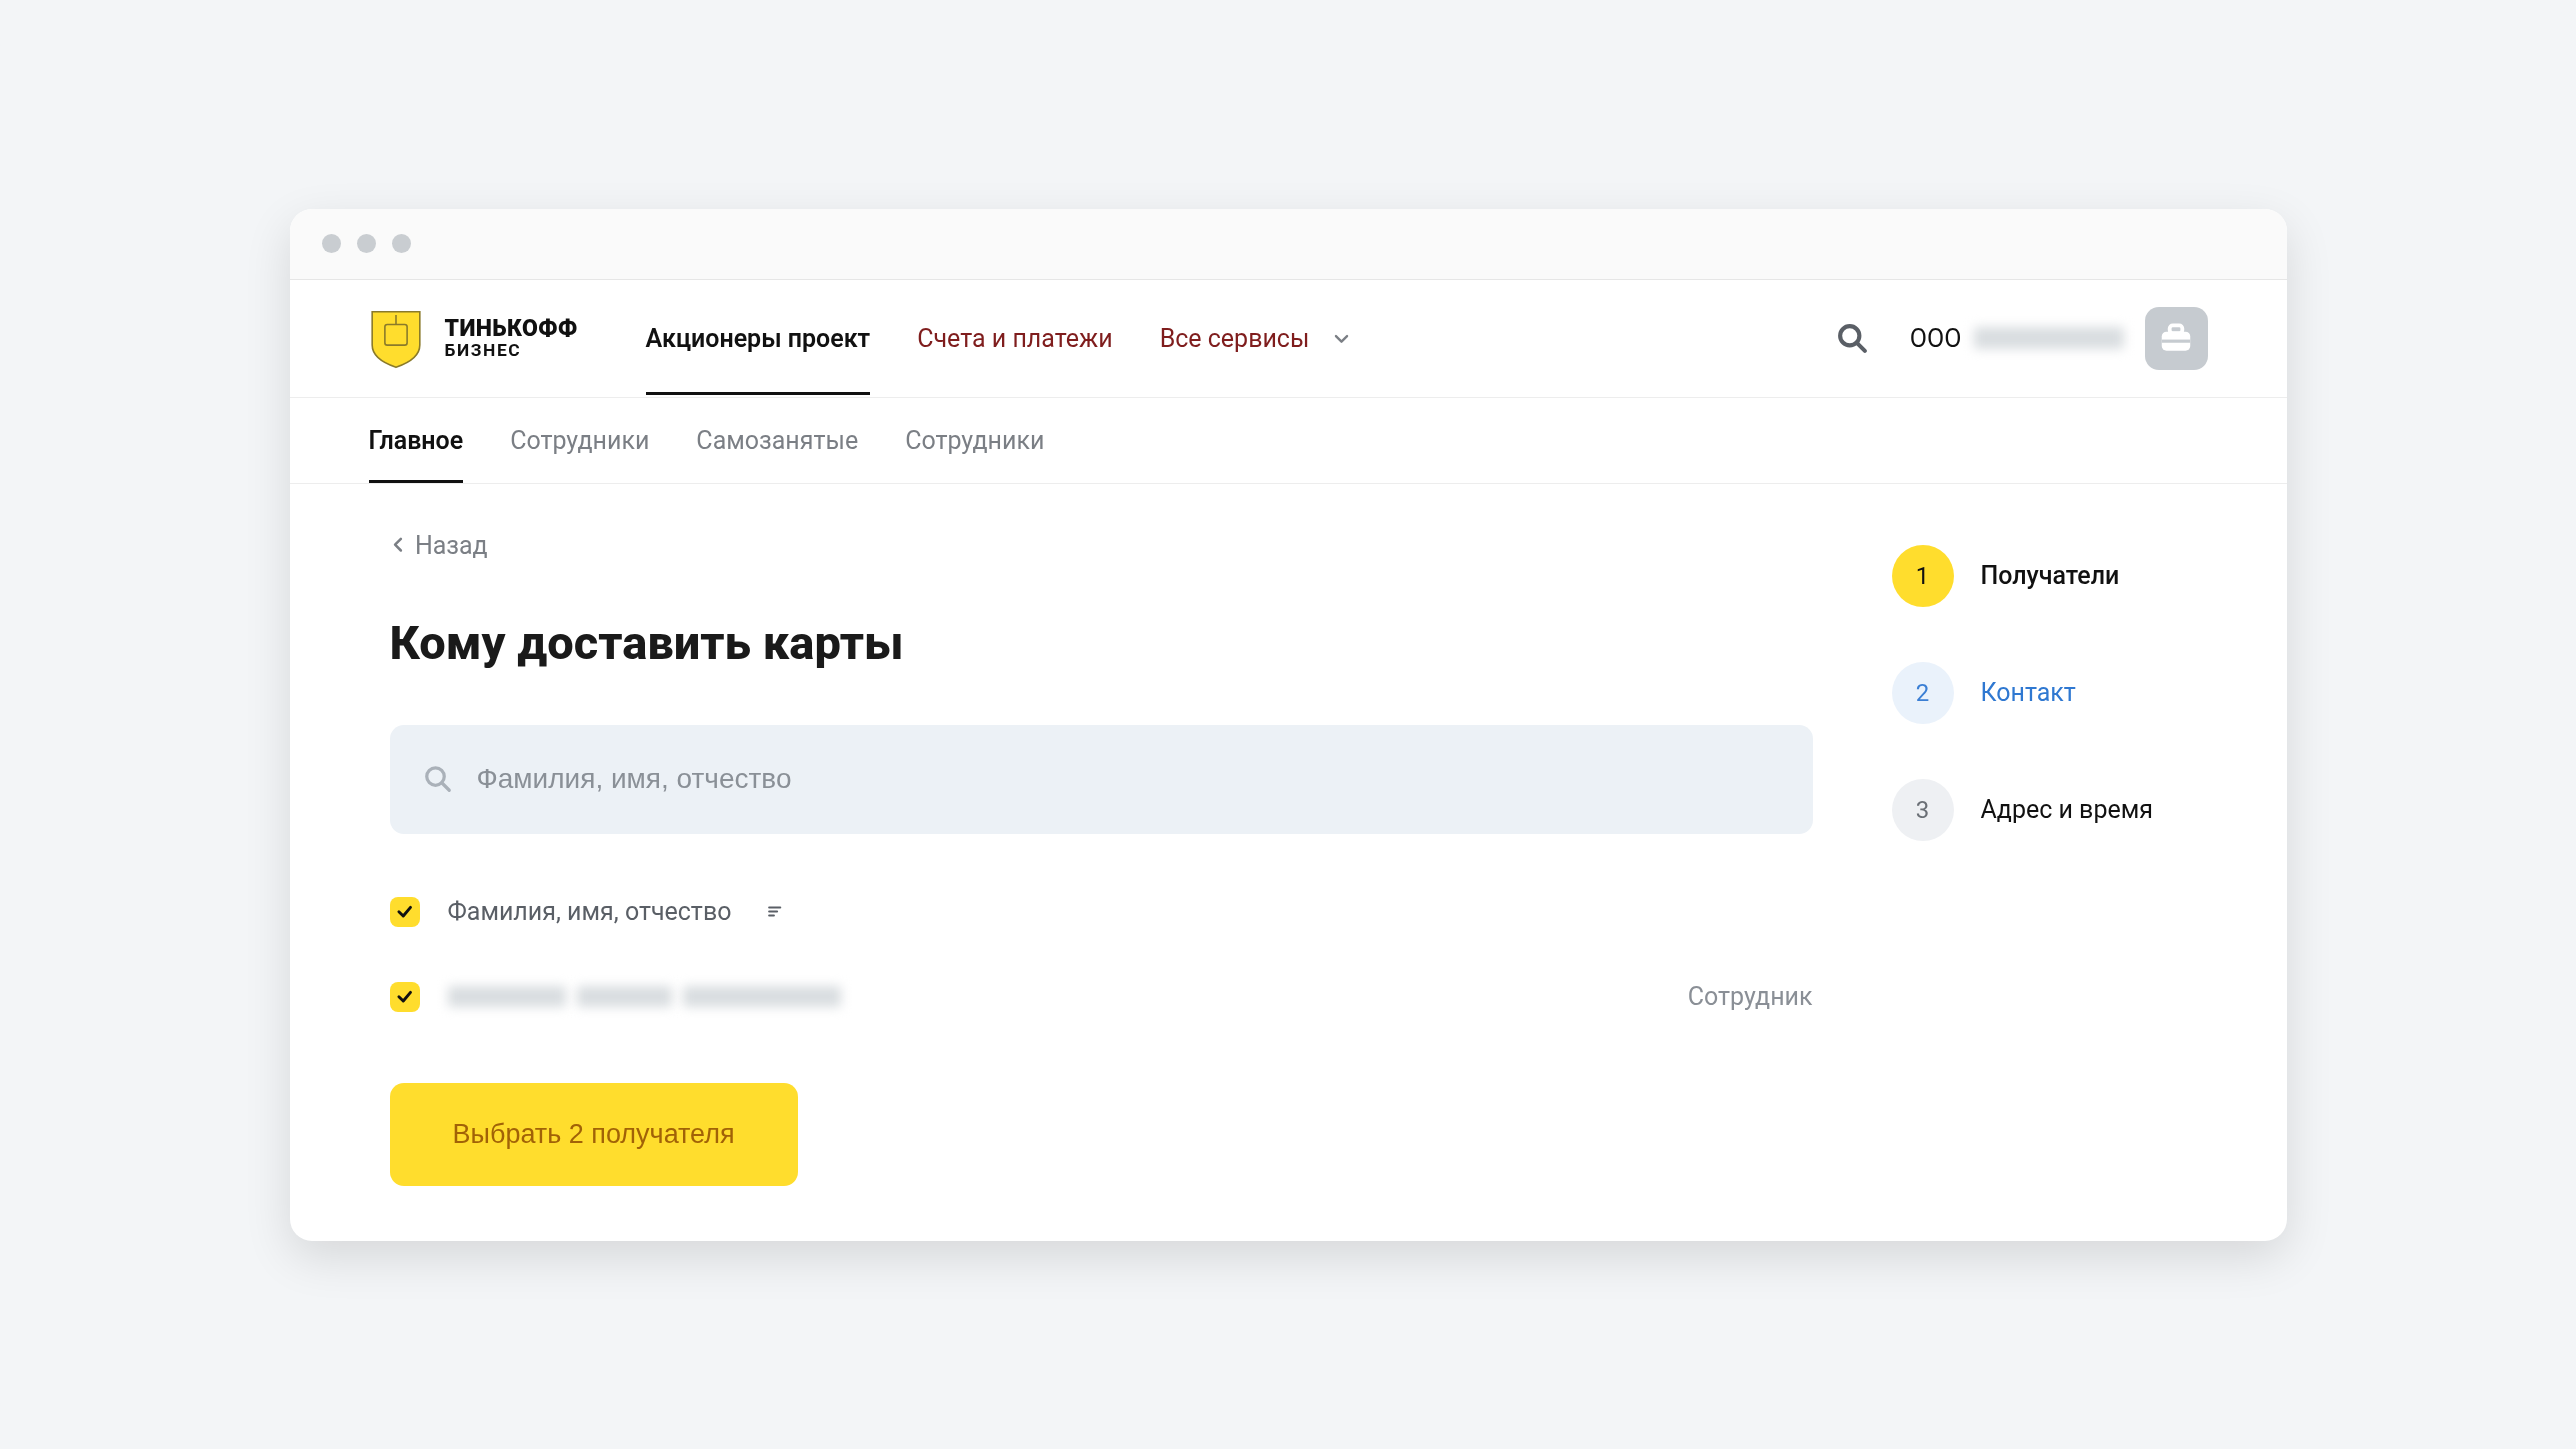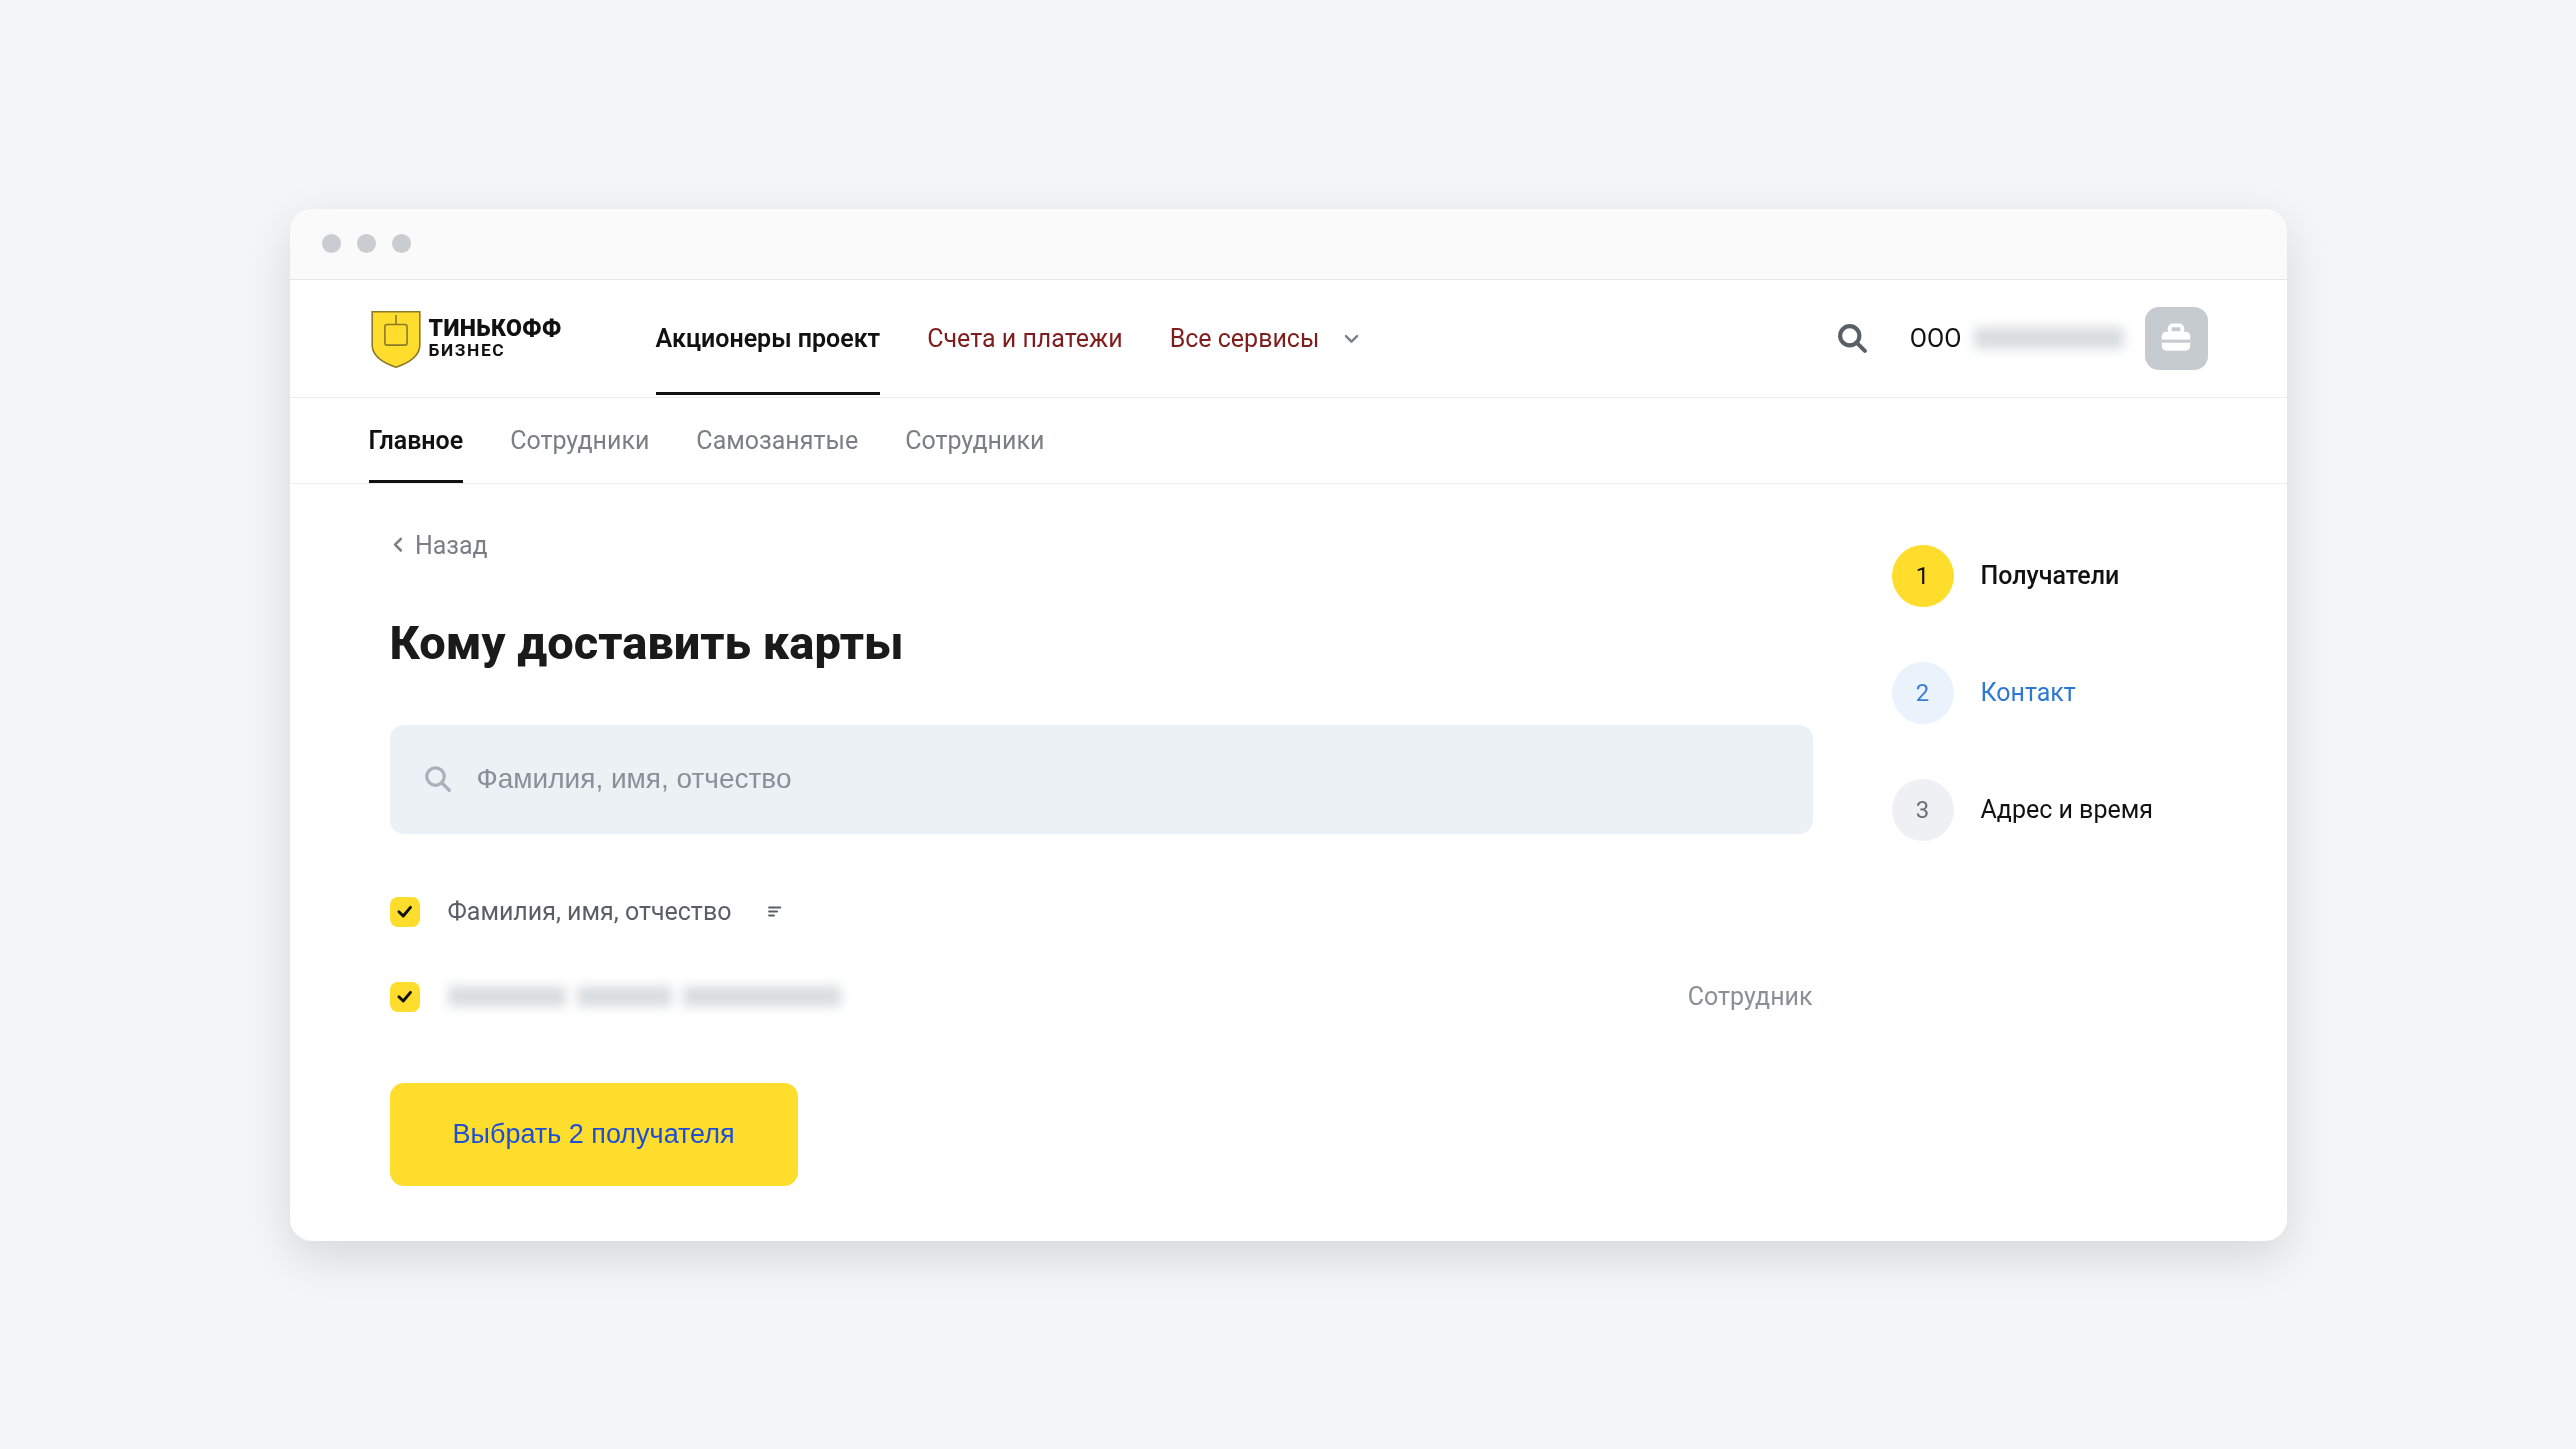--- a/index.html
+++ b/index.html
@@ -39,21 +39,21 @@
   gap: 16px;
 }
 .dot { width: 19px; height: 19px; border-radius: 50%; background: #c9cdd1; }
 .header {
   display: flex;
   align-items: center;
   padding: 0 79px;
   height: 118px;
   border-bottom: 0.8px solid #ededed;
 }
-.logo-block { display: flex; align-items: center; gap: 6px; margin-right: 94px; }
+.logo-block { display: flex; align-items: center; gap: 22px; margin-right: 68px; }
 .logo-shield { width: 54px; height: 62px; position: relative; }
 .logo-text { display: flex; flex-direction: column; line-height: 1.05; }
 .logo-text .l1 { font-weight: 900; font-size: 23px; letter-spacing: 0.4px; color: #111; }
 .logo-text .l2 { font-weight: 700; font-size: 17.4px; letter-spacing: 1.6px; color: #111; }
 .top-nav { display: flex; align-items: center; gap: 47px; font-size: 25px; }
 .top-nav-item { color: #7f1d1d; cursor: pointer; padding: 43px 0; }
 .top-nav-item.active { color: #111; font-weight: 600; border-bottom: 3.2px solid #111; padding-bottom: 39px; }
 .top-nav-item.dd { display: flex; align-items: center; gap: 23px; }
 .spacer { flex: 1; }
 .search-btn { width: 36px; height: 36px; display: flex; align-items: center; justify-content: center; cursor: pointer; }
@@ -88,21 +88,21 @@
 .list-header { margin-bottom: 55px; }
 .list-row { margin-bottom: 71px; }
 .checkbox {
   width: 30px; height: 30px; border-radius: 8px; background: #ffdd2d;
   display: flex; align-items: center; justify-content: center; cursor: pointer; flex-shrink: 0;
 }
 .sort-icon { margin-left: 6.3px; display: inline-flex; }
 .list-row .name { display: flex; gap: 11px; }
 .list-row .role { margin-left: auto; color: #8a8f96; }
 .primary-btn {
-  background: #ffdd2d; color: #1d4ed8; font-size: 27px; font-weight: 500;
+  background: #ffdd2d; color: #a16207; font-size: 27px; font-weight: 500;
   padding: 36px 63px; border: none; border-radius: 14px; cursor: pointer;
 }
 .steps { width: 316px; display: flex; flex-direction: column; gap: 55px; padding-top: 14px; }
 .step { display: flex; align-items: center; gap: 27px; font-size: 25px; }
 .step-num {
   width: 62px; height: 62px; border-radius: 50%; display: flex;
   align-items: center; justify-content: center; font-size: 24px;
 }
 .step.active .step-num { background: #ffdd2d; color: #111; }
 .step.pending .step-num { background: #eef0f3; color: #6b7076; }

